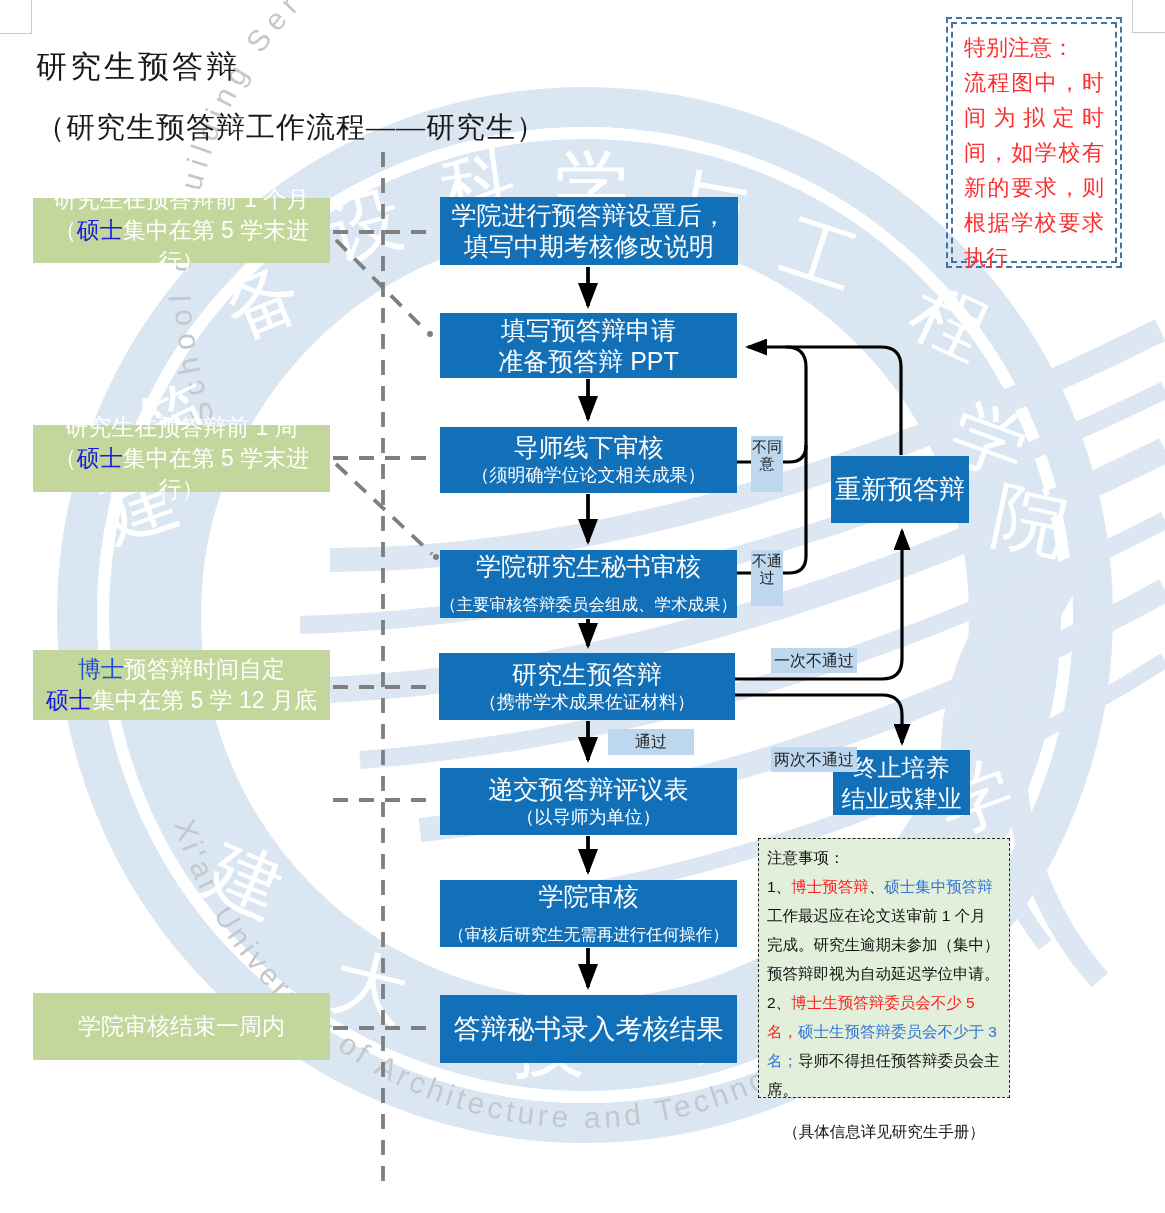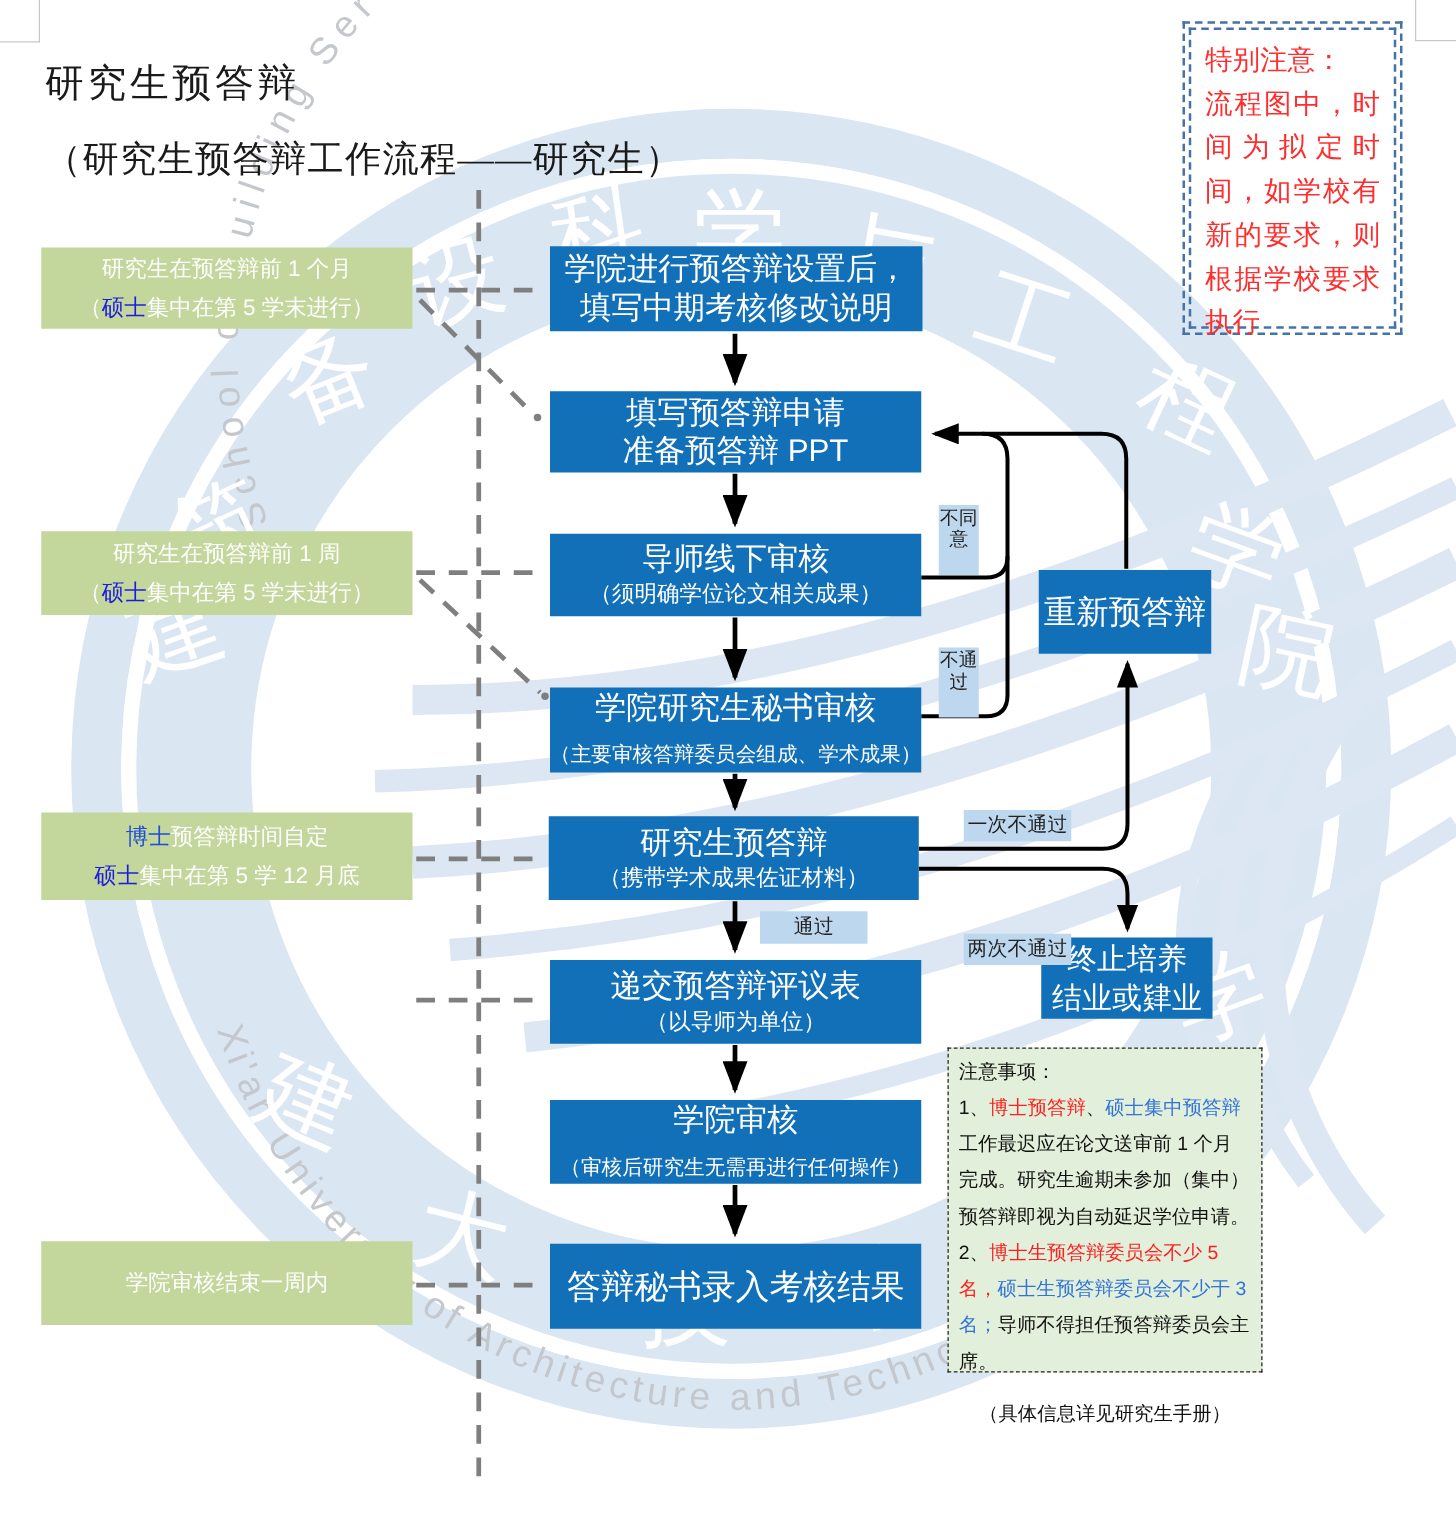--- a/index.html
+++ b/index.html
@@ -18,21 +18,21 @@
   .page-subtitle{left:36px;top:108px;font-family:"Liberation Serif","DejaVu Serif",serif;
               font-size:29px;color:#1a1a1a;letter-spacing:1px;}
 
   
   .special-note{left:946px;top:17px;width:176px;height:251px;border:2px dashed #4473a6;padding:3px;}
   .special-note-inner{box-sizing:border-box;width:100%;height:100%;border:2px dashed #4473a6;
               padding:6px 11px;color:#fe2e2e;font-size:22px;line-height:35px;}
   .special-note-body{text-align:justify;}
 
   
-  .gnote{background:#c3d69b;color:#fff;font-size:18px;line-height:31px;
+  .gnote{background:#c3d69b;color:#fff;font-size:23px;line-height:31px;
          display:flex;flex-direction:column;justify-content:center;text-align:center;}
   .gnote .em-blue{color:#1c1ce0;}
   .gnote .em-red{color:#1d4ed8;}
   .g1{left:33px;top:198px;width:297px;height:65px;}
   .g2{left:33px;top:425px;width:297px;height:67px;}
   .g3{left:33px;top:650px;width:297px;height:70px;}
   .g4{left:33px;top:767px;width:297px;height:65px;}
   .g5{left:33px;top:993px;width:297px;height:67px;}
 
   
@@ -48,21 +48,21 @@
   .b4{left:440px;top:550px;width:297px;height:68px;}
   .b5{left:439px;top:653px;width:296px;height:67px;}
   .b6{left:440px;top:768px;width:297px;height:67px;}
   .b7{left:440px;top:880px;width:297px;height:67px;}
   .b8{left:440px;top:995px;width:297px;height:68px;}
   .redo{left:831px;top:456px;width:138px;height:67px;font-size:26px;}
   .term{left:833px;top:750px;width:137px;height:65px;font-size:24px;line-height:31px;}
 
   
   .elabel{background:#bdd7ee;color:#222;font-size:16px;line-height:25px;text-align:center;}
-  .elabel.vert{font-size:15px;line-height:16.5px;padding-top:3px;word-break:break-all;}
+  .elabel.vert{font-size:15px;line-height:16.5px;padding-top:3px;word-break:break-all;margin-top:32px;}
   .lbl-disagree{left:751px;top:404px;width:32px;height:56px;}
   .lbl-notpass{left:751px;top:518px;width:32px;height:56px;}
   .lbl-once{left:771px;top:648px;width:86px;height:25px;}
   .lbl-twice{left:771px;top:703px;width:86px;height:25px;margin-top:44px;}
   .lbl-pass{left:608px;top:729px;width:86px;height:26px;}
 
   
   .notice{left:758px;top:838px;width:252px;height:260px;background:#e2efda;border:1.5px dashed #222;
           padding:4px 8px;color:#111;font-size:15.5px;line-height:29px;}
   .notice p{margin:0;}

